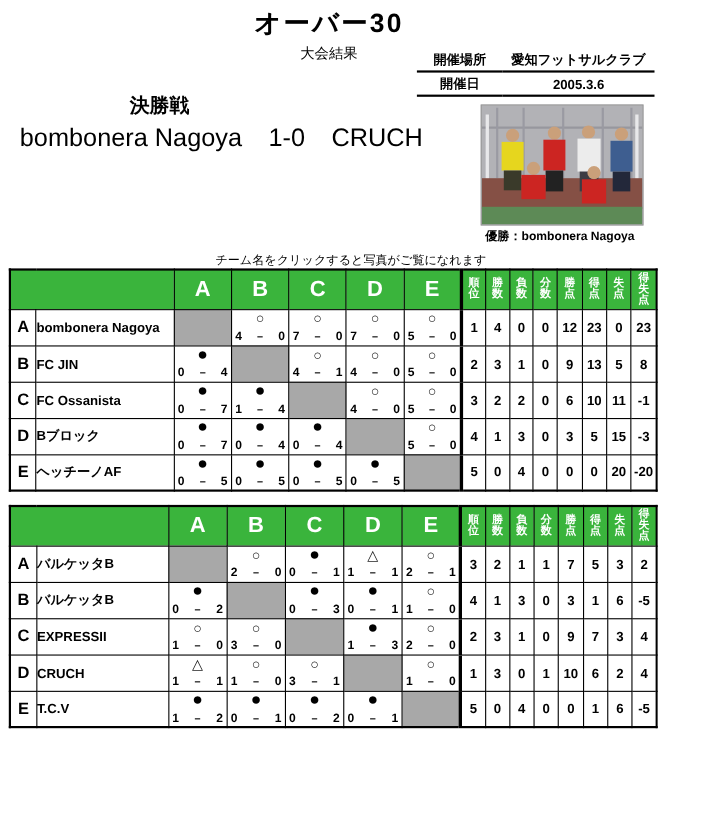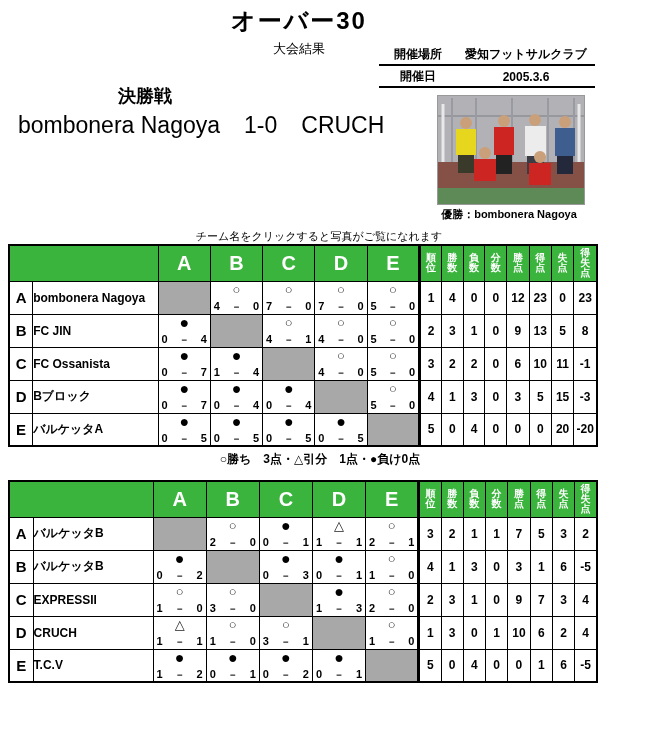--- a/index.html
+++ b/index.html
@@ -340,21 +340,21 @@
             <td class="stat">1</td>
             <td class="stat">3</td>
             <td class="stat">0</td>
             <td class="stat">3</td>
             <td class="stat">5</td>
             <td class="stat">15</td>
             <td class="stat">-3</td>
           </tr>
           <tr class="team">
             <td class="letter">E</td>
-            <td class="name">バルケッタA</td>
+            <td class="name">ヘッチーノAF</td>
             <td class="match">
               <div class="result">
                 <div class="sym lose">●</div>
                 <div class="score-line">
                   <span>0</span>
                   <span class="dash">－</span>
                   <span>5</span>
                 </div>
               </div>
             </td>
@@ -393,21 +393,20 @@
             <td class="stat">0</td>
             <td class="stat">4</td>
             <td class="stat">0</td>
             <td class="stat">0</td>
             <td class="stat">0</td>
             <td class="stat">20</td>
             <td class="stat">-20</td>
           </tr>
         </tbody>
       </table>
-      <div class="legend">○勝ち　3点・△引分　1点・●負け0点</div>
       <table class="block blockB">
         <tbody>
           <tr class="hdr">
             <td class="hdr-blank" colspan="2" style="background:#3ab43c"></td>
             <td class="hdr-letter" style="background:#3ab43c">A</td>
             <td class="hdr-letter" style="background:#3ab43c">B</td>
             <td class="hdr-letter" style="background:#3ab43c">C</td>
             <td class="hdr-letter" style="background:#3ab43c">D</td>
             <td class="hdr-letter" style="background:#3ab43c">E</td>
             <td class="hdr-stat first" style="background:#3ab43c">順<br>位</td>

